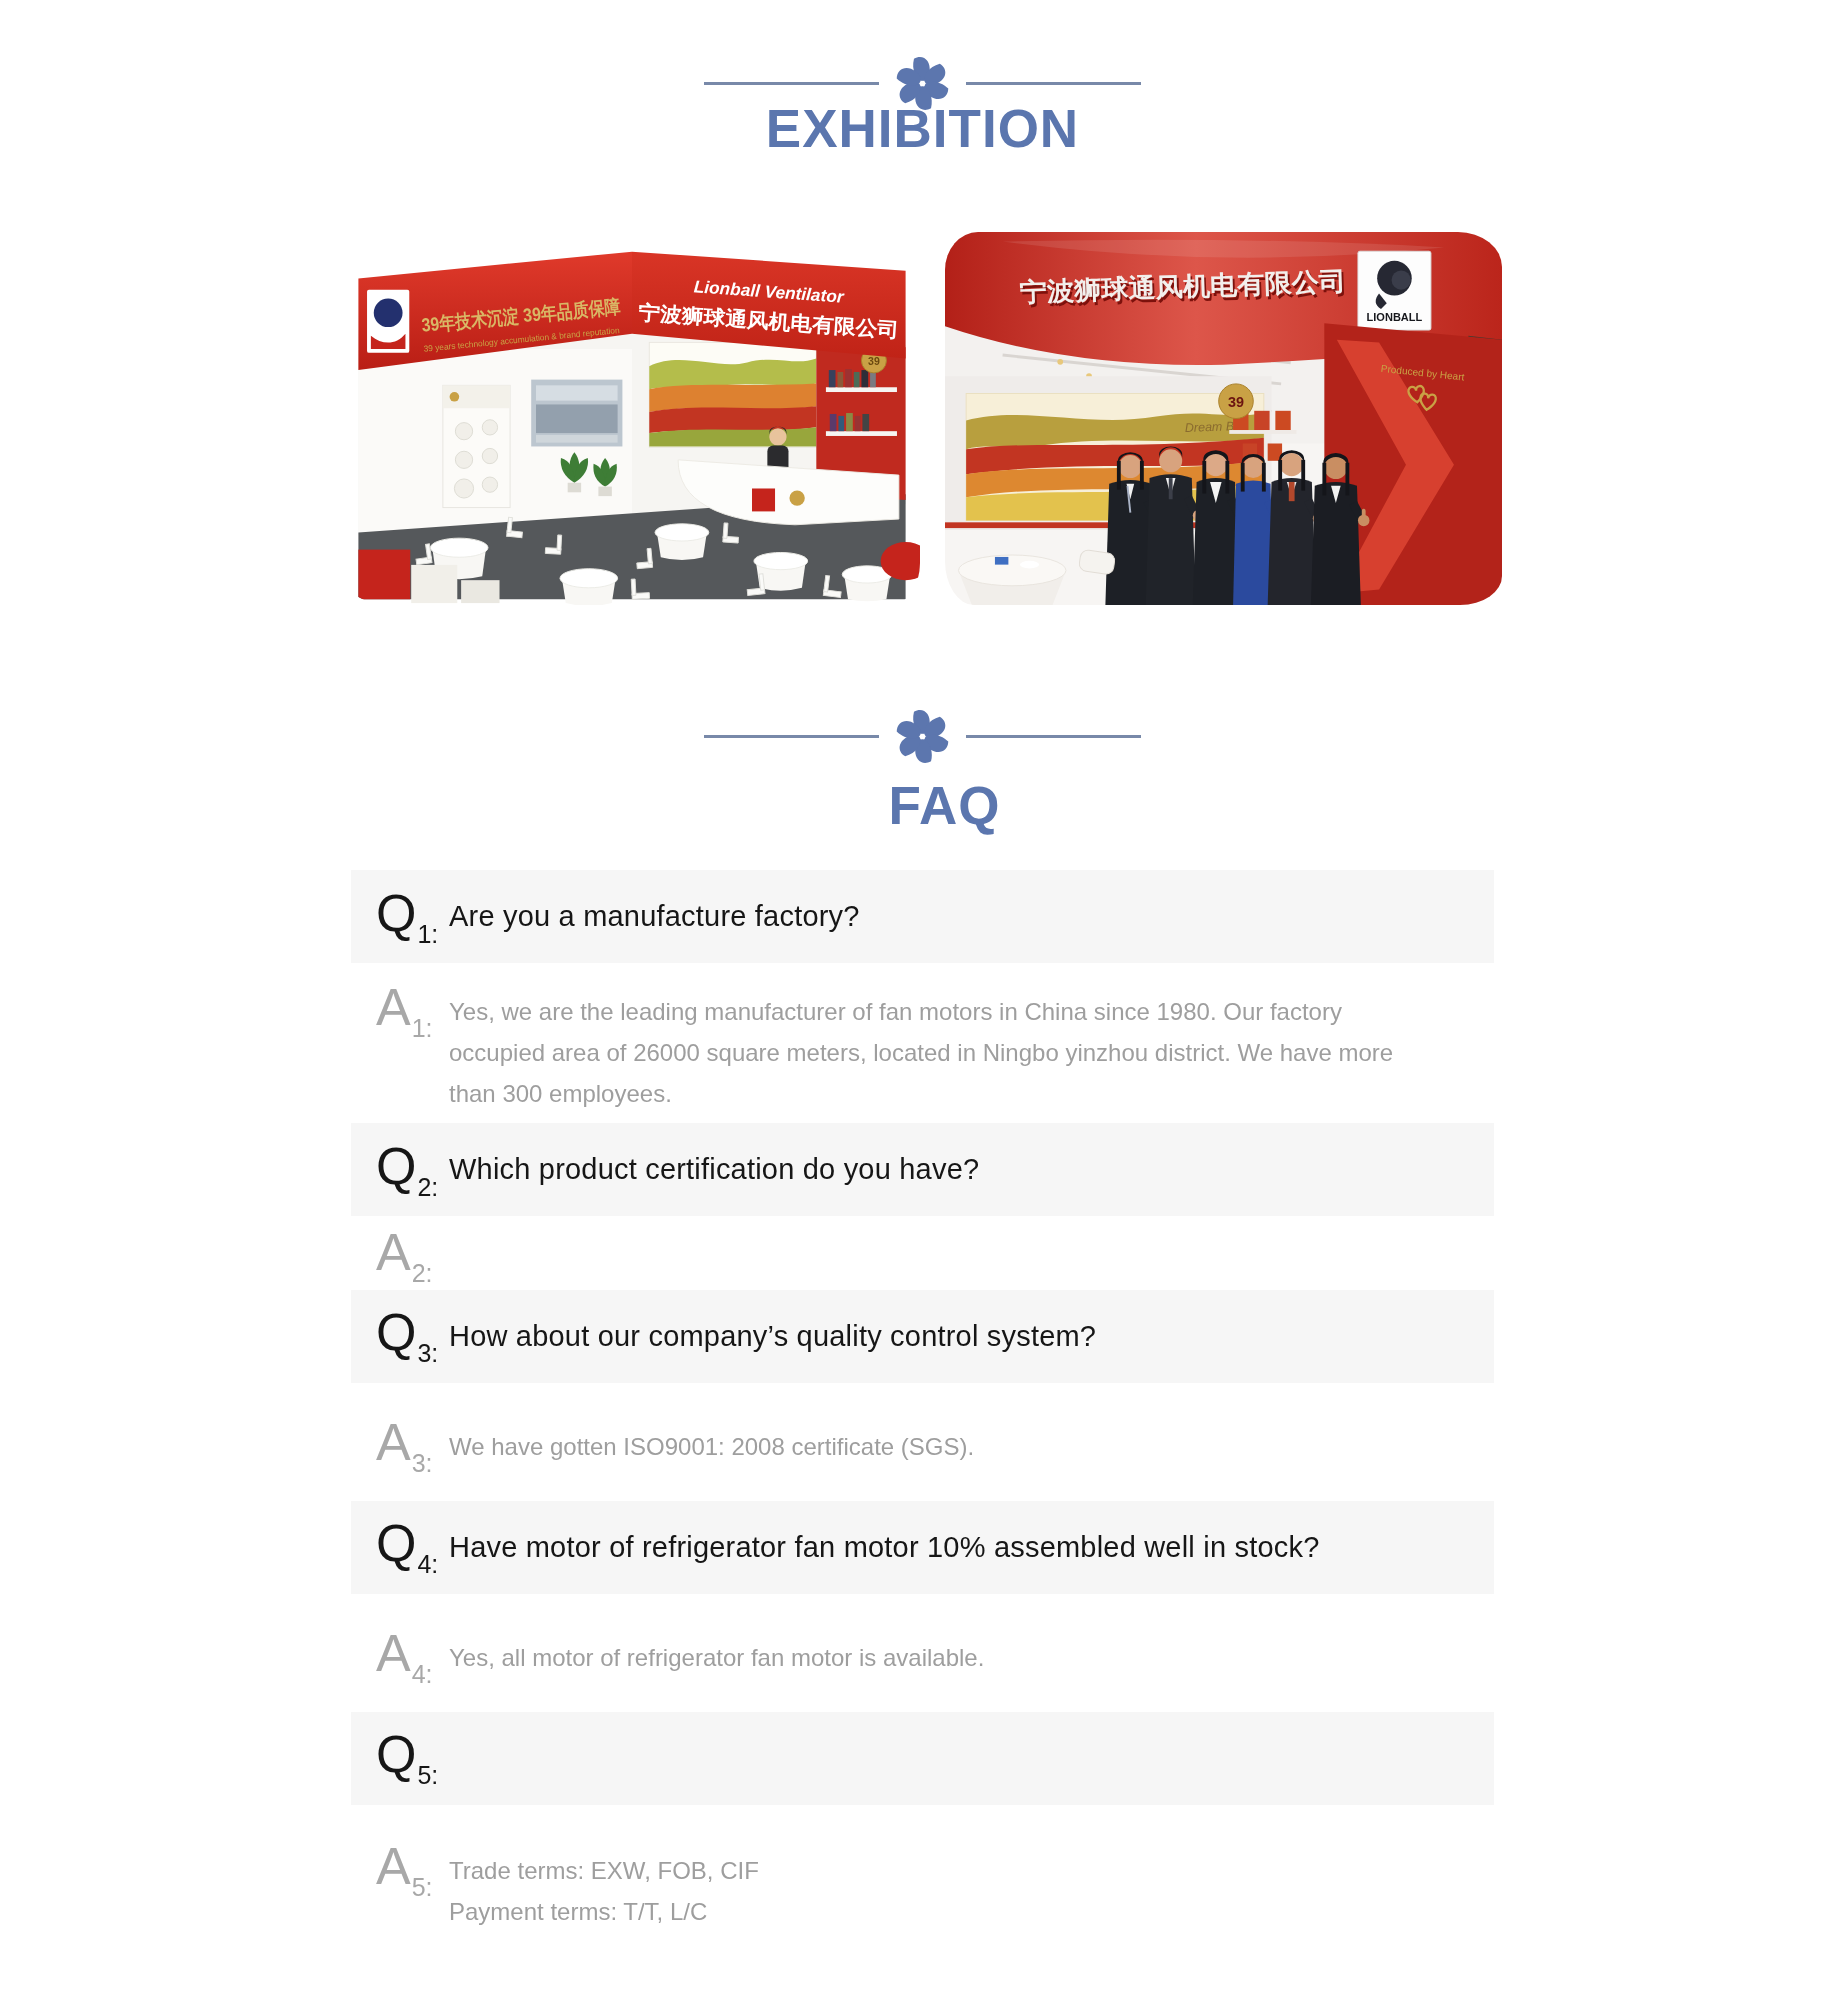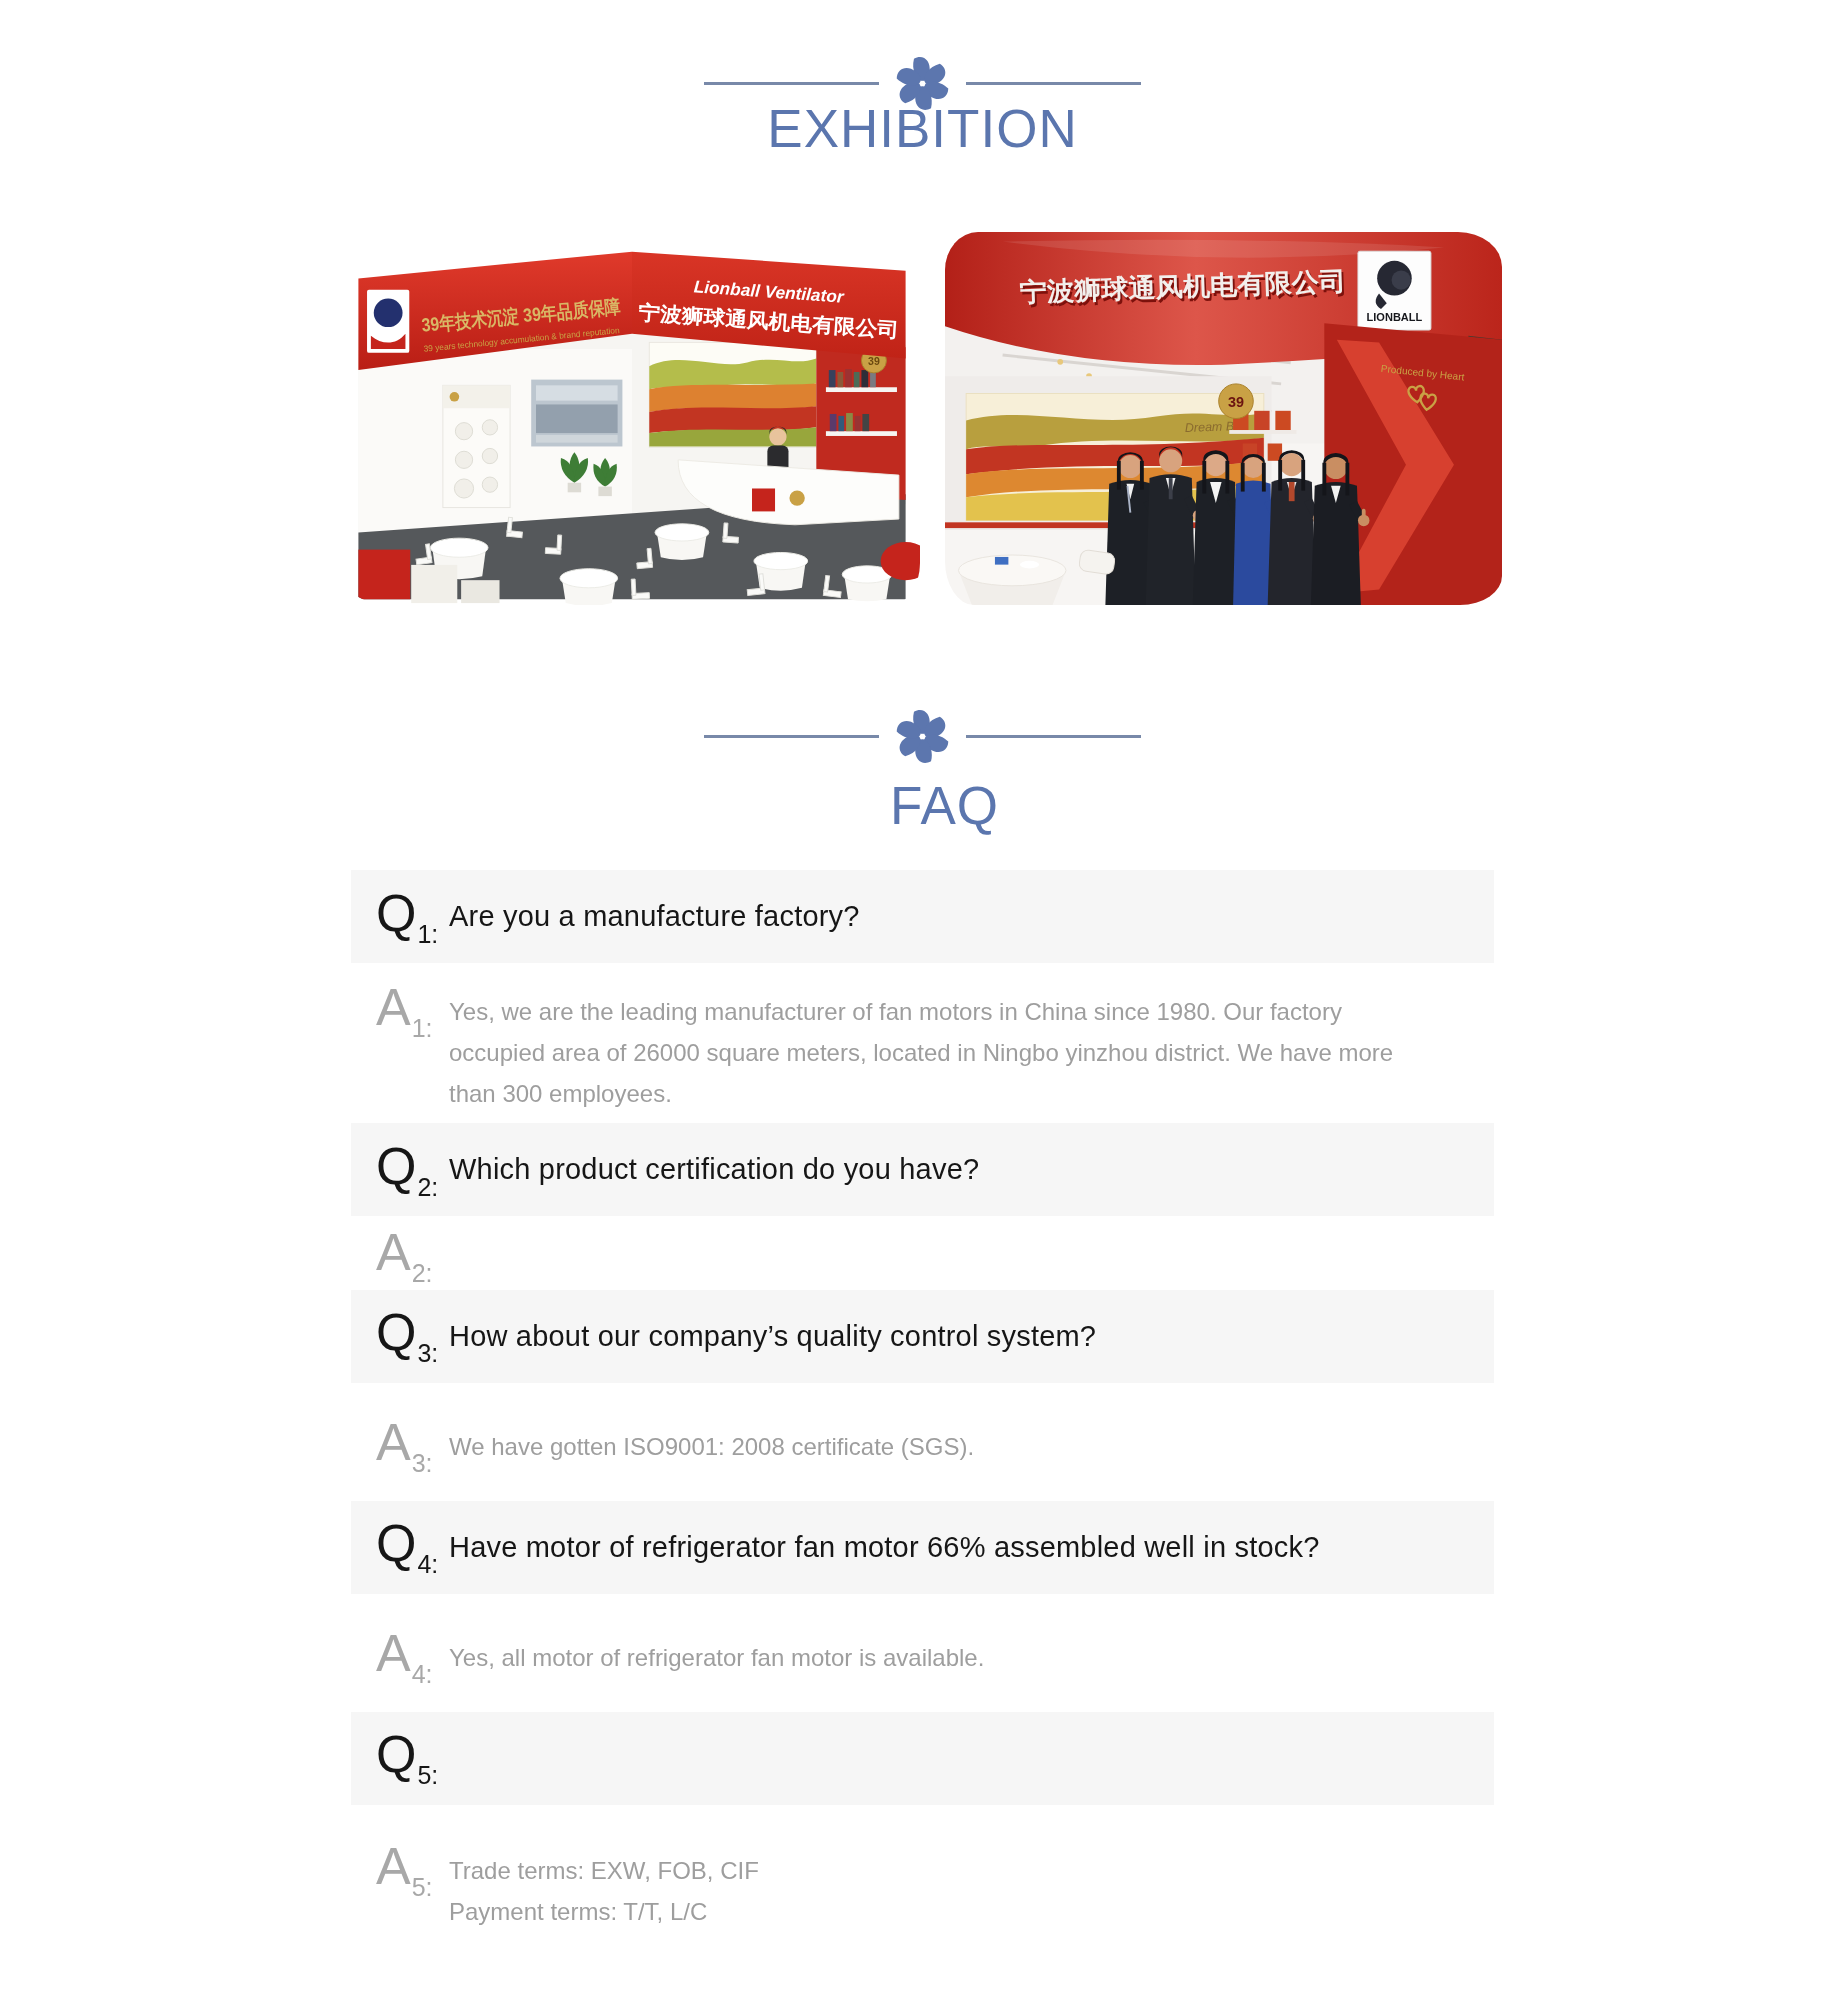--- a/index.html
+++ b/index.html
@@ -6,21 +6,21 @@
   body{
     width:1845px;height:2000px;background:#ffffff;overflow:hidden;
     font-family:"Liberation Sans","DejaVu Sans",sans-serif;
     position:relative;
   }
   .section-header{text-align:center;}
   .divider{display:flex;align-items:center;justify-content:center;}
   .divider .line{width:175px;height:2.9px;background:var(--divider-line,#7889a9);}
   .divider .fan{width:71px;height:71px;margin:0 7.7px;flex:none;}
   .section-title{
-    margin:-17.3px 0 0 0;font-size:53px;font-weight:400;letter-spacing:1px;
+    margin:-17.3px 0 0 0;font-size:53px;font-weight:700;letter-spacing:1px;
     color:var(--accent-blue,#5b76ae);text-align:center;line-height:1;
   }
   .exhibition-section{padding-top:48px;}
   .faq-section{padding-top:96px;}
   .faq-section .section-title{margin-top:7.7px;margin-left:44px;}
 
   .photos{margin-top:77px;display:flex;justify-content:center;align-items:flex-end;gap:25px;}
   .photo{overflow:hidden;background:#fff;flex:none;}
   .photo svg{display:block;width:100%;height:100%;}
   .photo-left{width:576px;height:361px;border-radius:40px 35px 29px 46px / 44px 33px 42px 29px;}
@@ -449,21 +449,21 @@
       <span class="a-text">We have gotten ISO9001: 2008 certificate (SGS).</span>
     </div>
   </div>
 
   <div class="faq-item">
     <div class="q-row">
       <span class="qa-label q-label">
         <span class="big">Q</span>
         <span class="sub">4:</span>
       </span>
-      <span class="q-text">Have motor of refrigerator fan motor 66% assembled well in stock?</span>
+      <span class="q-text">Have motor of refrigerator fan motor 10% assembled well in stock?</span>
     </div>
     <div class="a-row">
       <span class="qa-label a-label">
         <span class="big">A</span>
         <span class="sub">4:</span>
       </span>
       <span class="a-text">Yes, all motor of refrigerator fan motor is available.</span>
     </div>
   </div>
 

